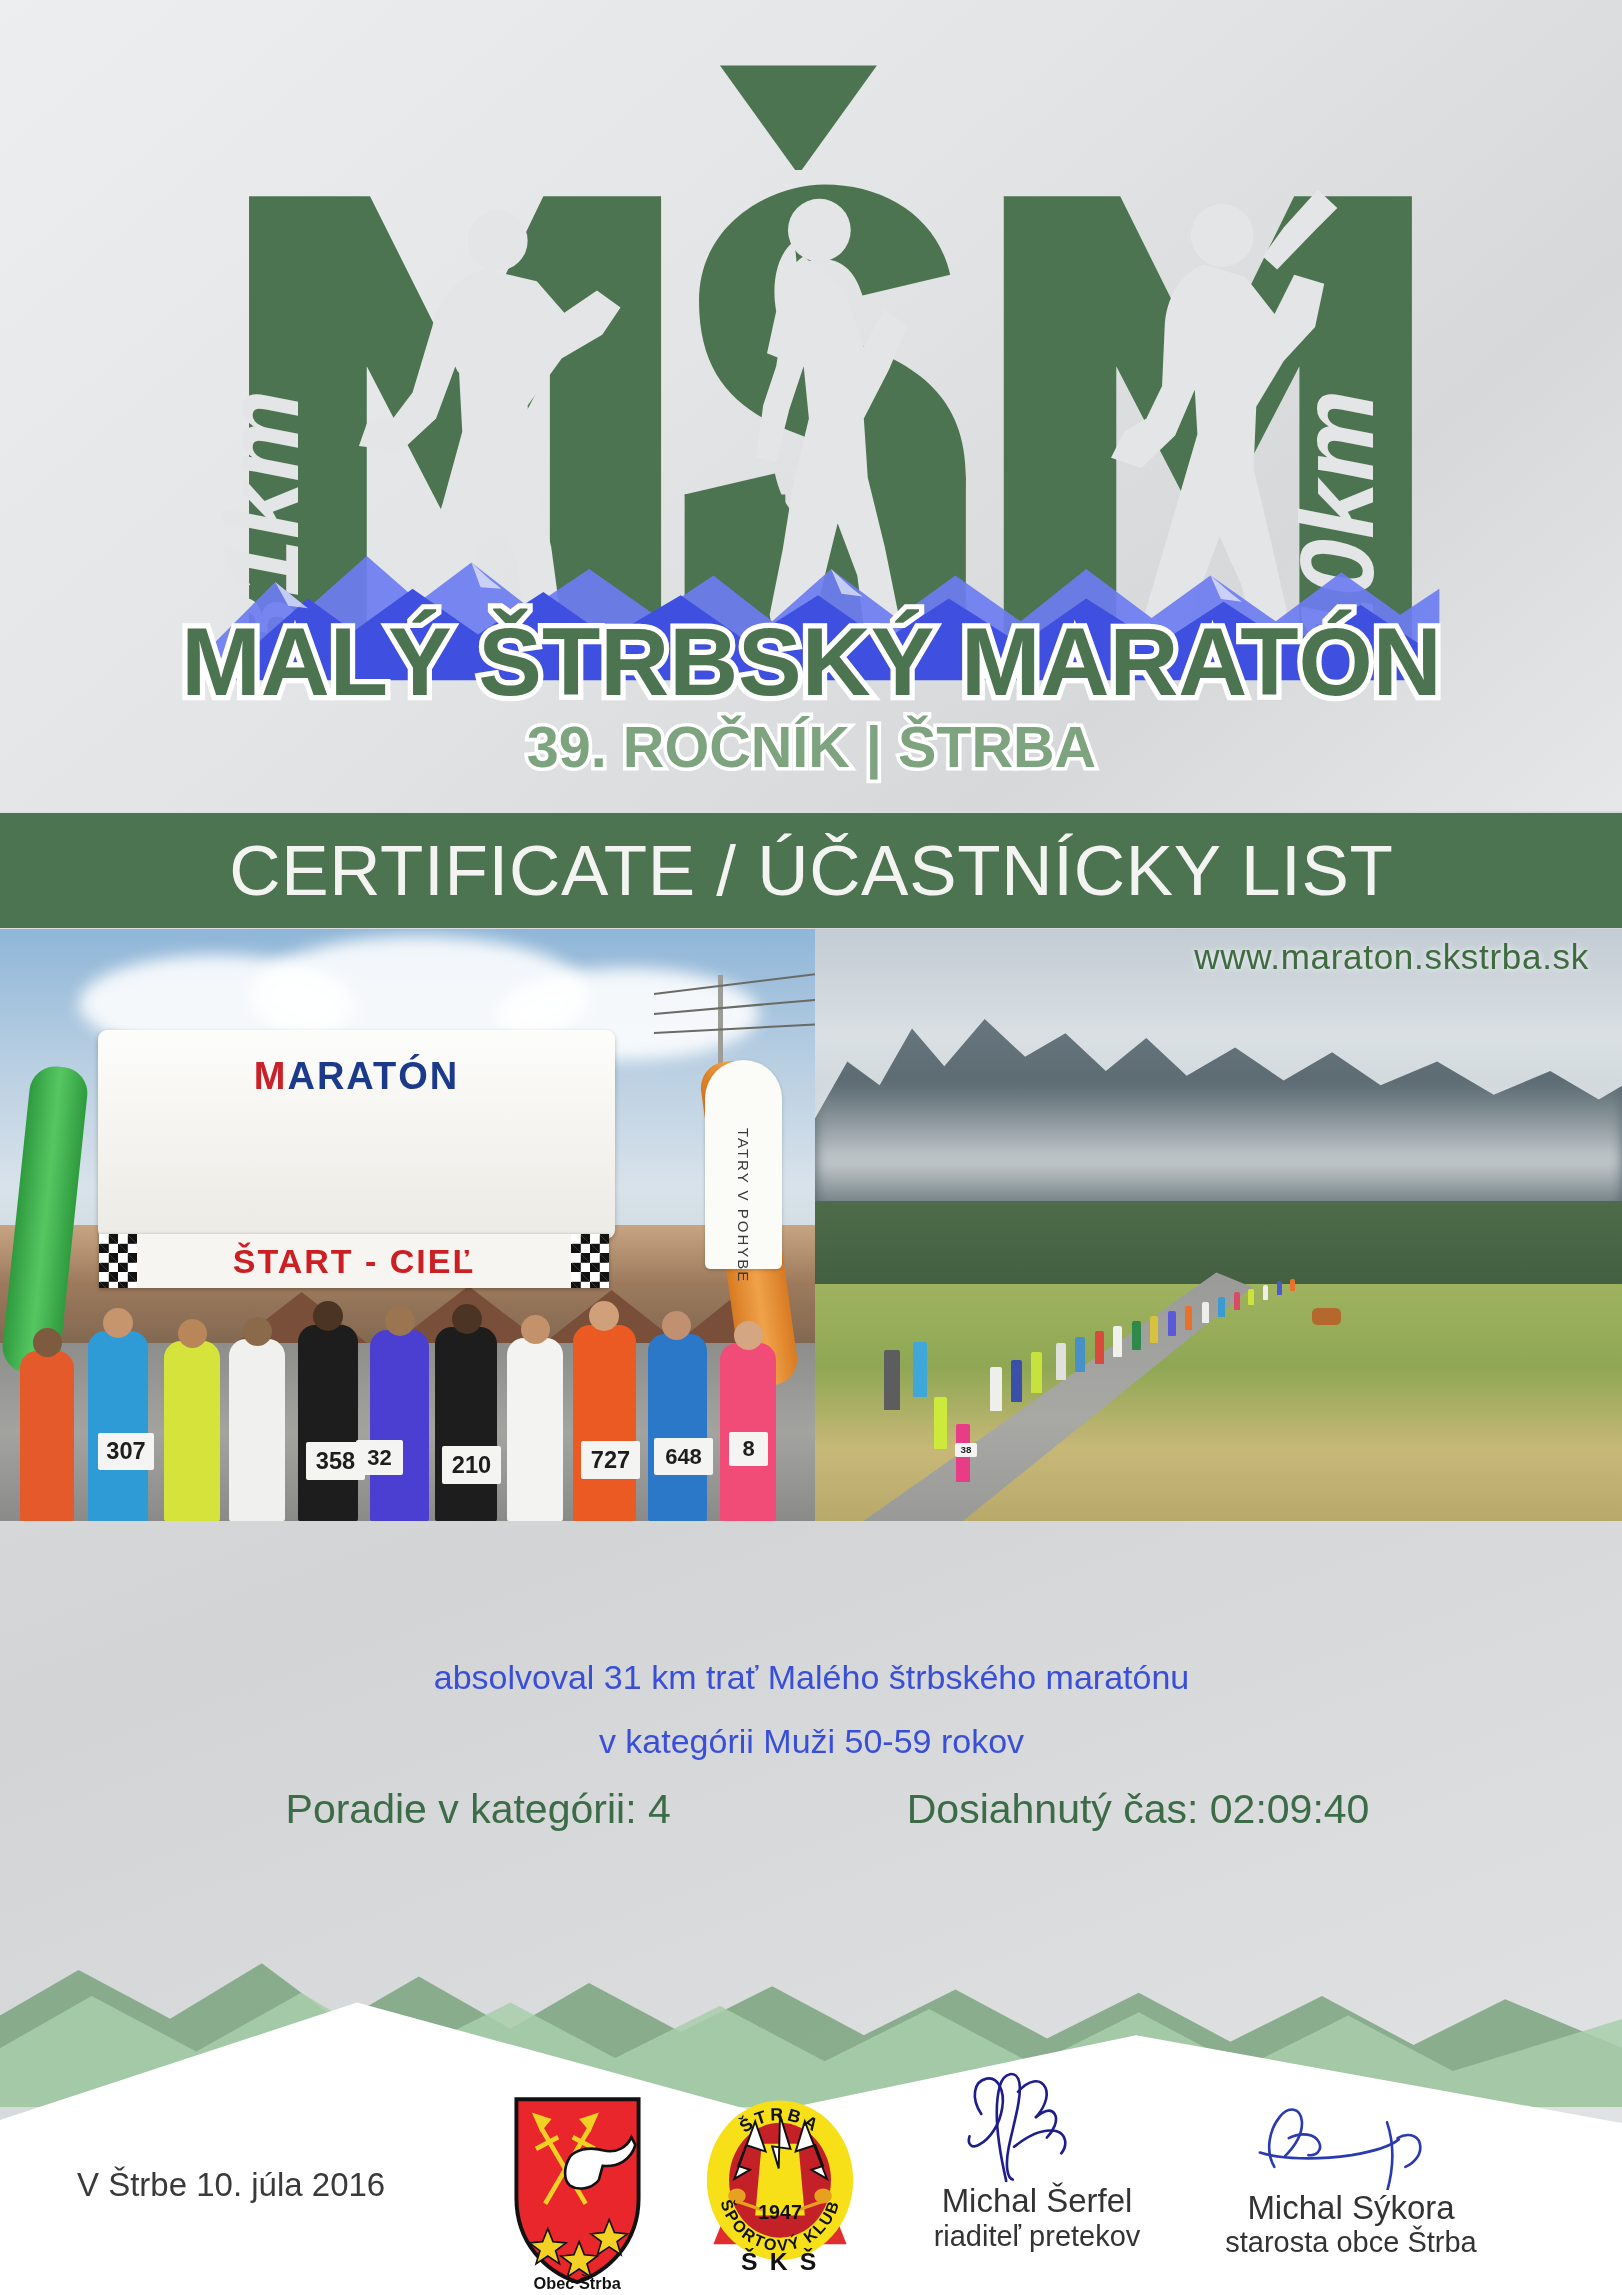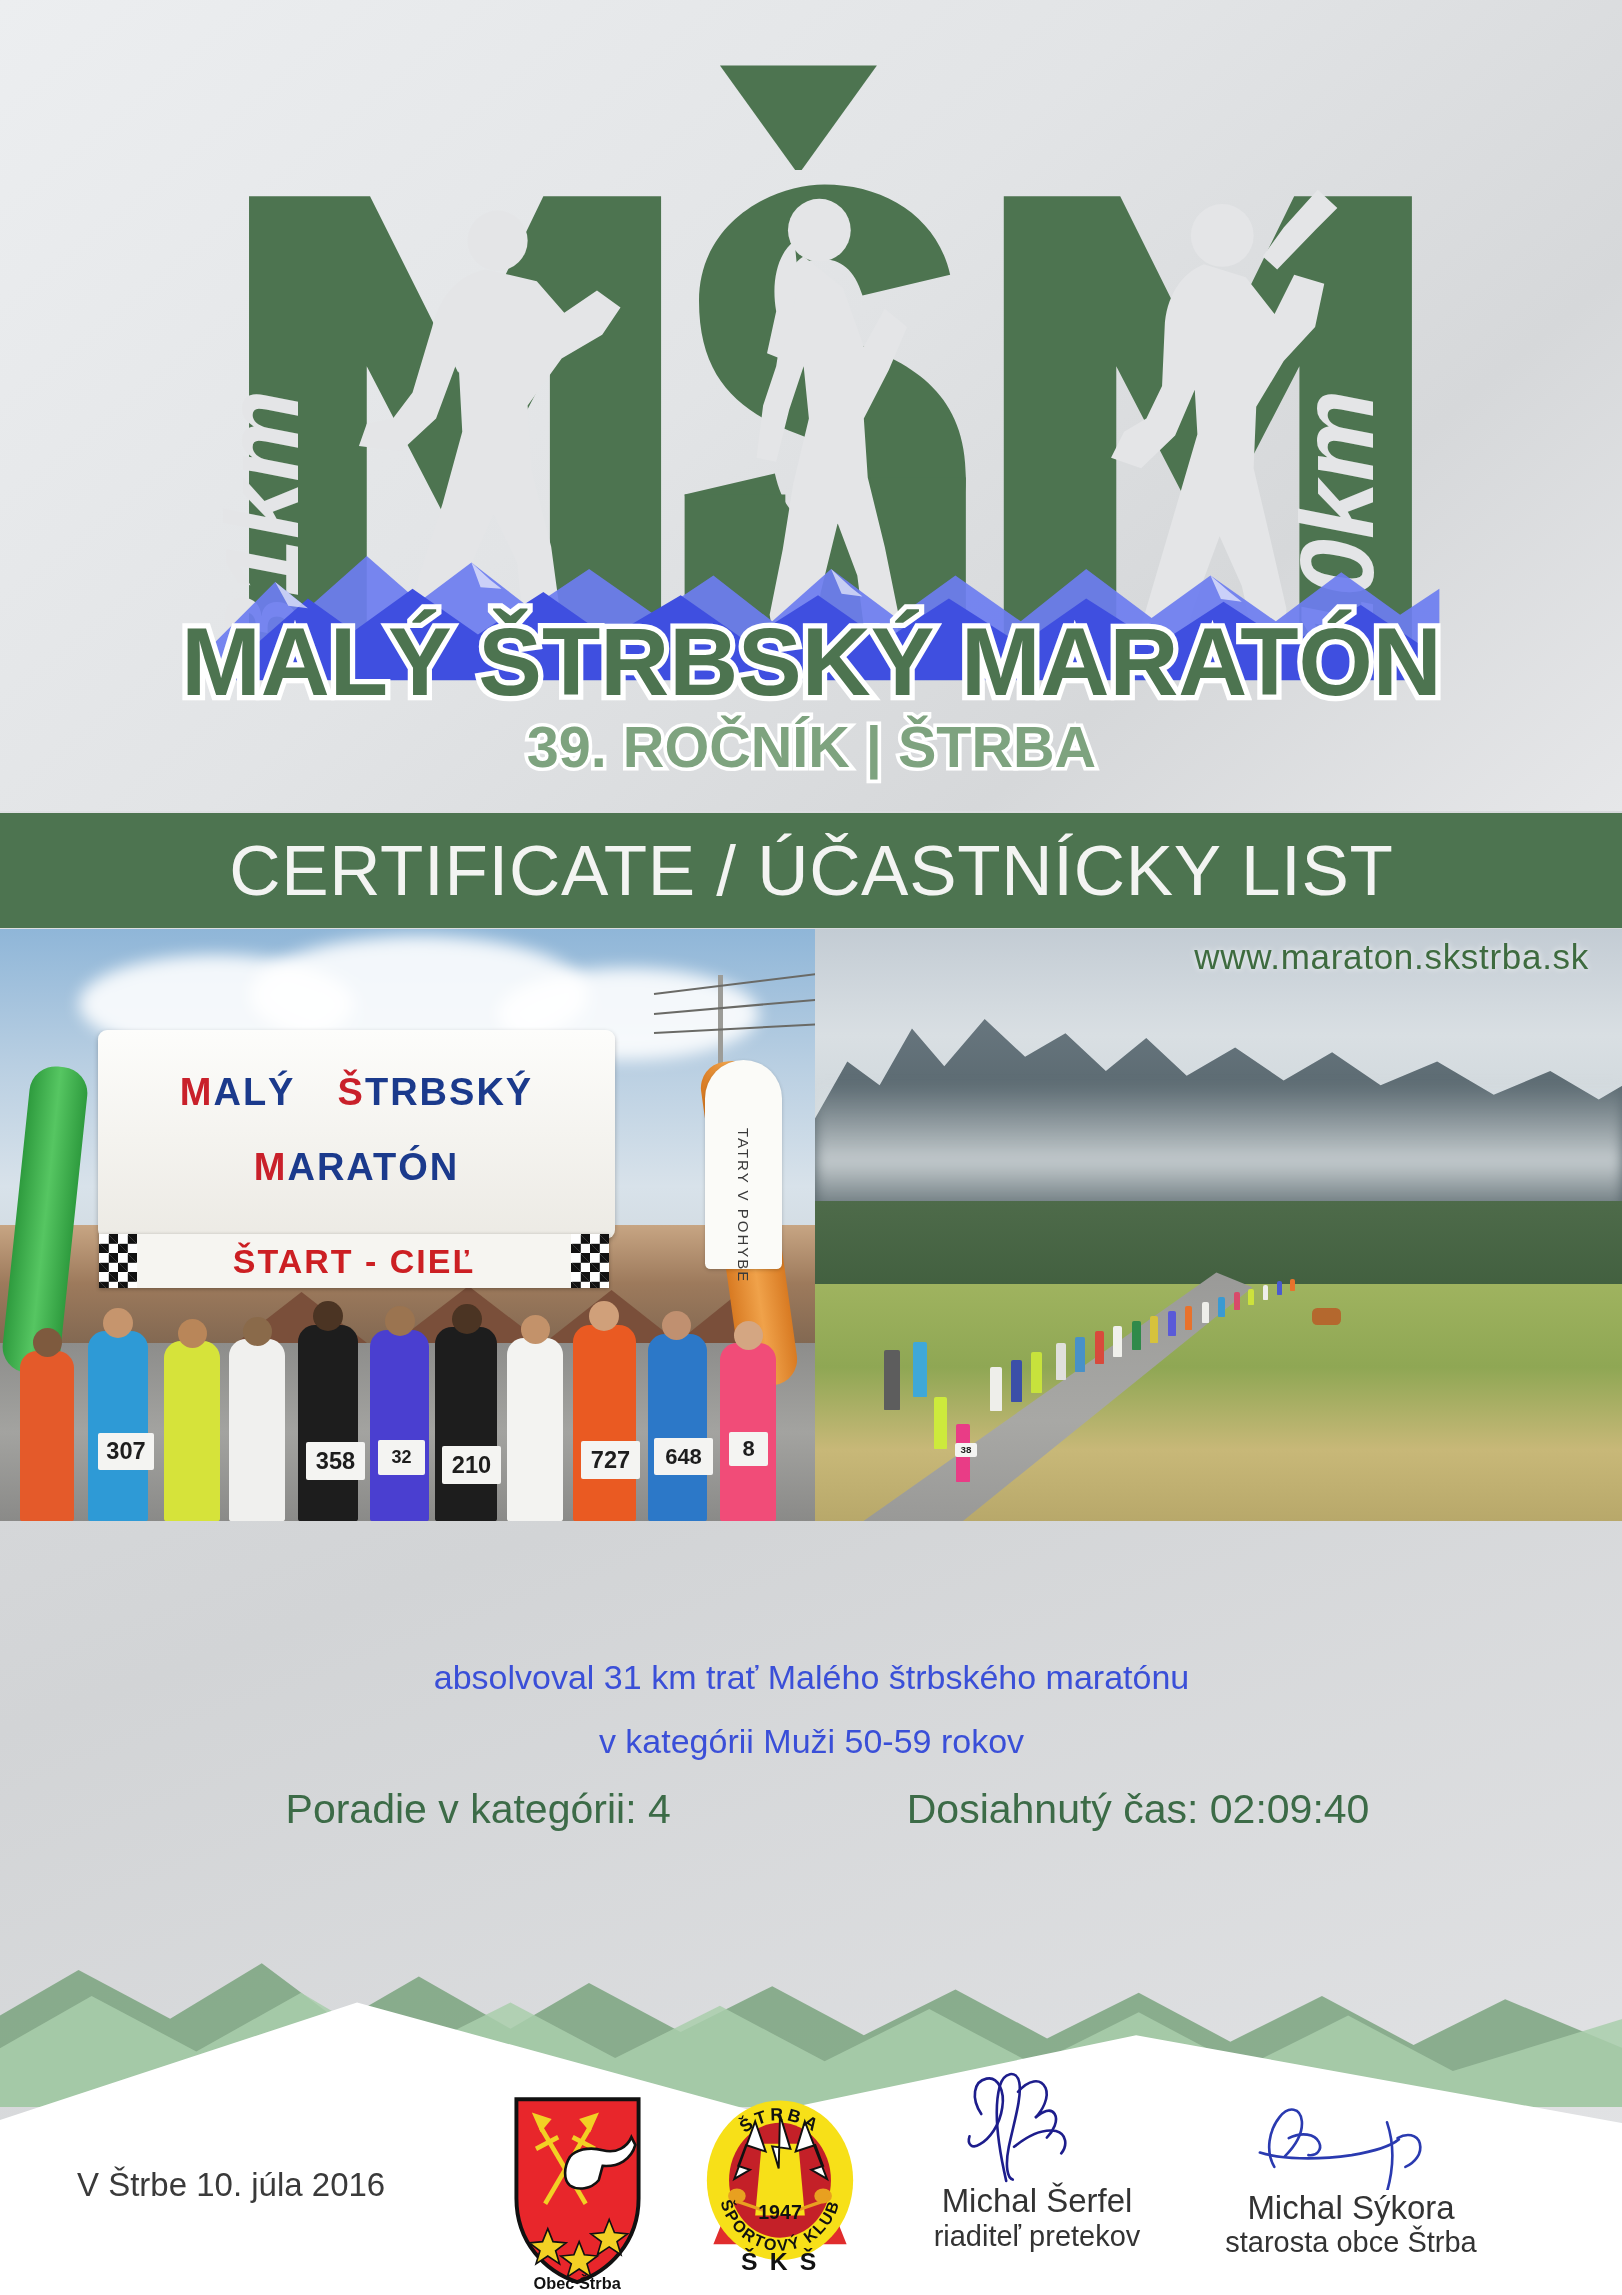--- a/index.html
+++ b/index.html
@@ -314,25 +314,20 @@
       <div class="wire" style="left:654px;top:64px;width:164px;transform:rotate(-7deg);"></div>
       <div class="wire" style="left:654px;top:84px;width:164px;transform:rotate(-5deg);"></div>
       <div class="wire" style="left:654px;top:103px;width:164px;transform:rotate(-3deg);"></div>
 
       <div class="pl-road"></div>
 
       <div class="arch-leg" style="left:15.7px;top:137px;height:308px;transform:rotate(6deg);"></div>
       <div class="arch-leg right" style="left:720px;top:131px;height:327px;transform:rotate(-8deg);"></div>
 
       <div class="arch-banner" style="left:98px;top:101px;width:517px;height:209px;border-radius:9.2px;">
-        <div class="arch-text" style="padding-top:34px;font-size:38px;letter-spacing:2px;">
-          <span class="red">M</span><span class="blue">ALÝ</span>
-          <span style="display:inline-block;width:17px;"></span>
-          <span class="red">Š</span><span class="blue">TRBSKÝ</span>
-        </div>
         <div class="arch-text" style="padding-top:18.3px;font-size:38px;letter-spacing:2px;">
           <span class="red">M</span><span class="blue">ARATÓN</span>
         </div>
       </div>
 
       <div class="start-ribbon" style="left:99px;top:305px;width:510px;height:54px;font-size:34px;letter-spacing:2px;">
         <div class="checker" style="left:0;"></div>
         <div class="checker" style="right:0;"></div>
         <span>ŠTART - CIEĽ</span>
       </div>
@@ -353,21 +348,21 @@
 
       <div class="runner-fig" style="left:229px;width:56px;height:182px;background:#f0f0ee;"></div>
       <div class="head" style="left:243px;bottom:175px;width:29px;height:29px;background:#8a6a4a;"></div>
 
       <div class="runner-fig" style="left:298px;width:60px;height:196px;background:#1d1d1d;"></div>
       <div class="head" style="left:313px;bottom:190px;width:30px;height:30px;background:#4b3423;"></div>
       <div class="bib" style="left:306px;bottom:41px;width:59px;height:38px;font-size:23.6px;">358</div>
 
       <div class="runner-fig" style="left:370px;width:59px;height:191px;background:#4a3fd0;"></div>
       <div class="head" style="left:385px;bottom:185px;width:30px;height:30px;background:#9b7450;"></div>
-      <div class="bib" style="left:378px;bottom:46px;width:47px;height:35px;font-size:18px;">32</div>
+      <div class="bib" style="left:356px;bottom:46px;width:47px;height:35px;font-size:22px;">32</div>
 
       <div class="runner-fig" style="left:435px;width:62px;height:194px;background:#1d1d1d;"></div>
       <div class="head" style="left:452px;bottom:187px;width:30px;height:30px;background:#4b3423;"></div>
       <div class="bib" style="left:442px;bottom:37px;width:59px;height:38px;font-size:23.6px;">210</div>
 
       <div class="runner-fig" style="left:507px;width:56px;height:183px;background:#f3f3f1;"></div>
       <div class="head" style="left:521px;bottom:177px;width:29px;height:29px;background:#c3926a;"></div>
 
       <div class="runner-fig" style="left:573px;width:63px;height:196px;background:#ea5a22;"></div>
       <div class="head" style="left:589px;bottom:190px;width:30px;height:30px;background:#d0a07a;"></div>

